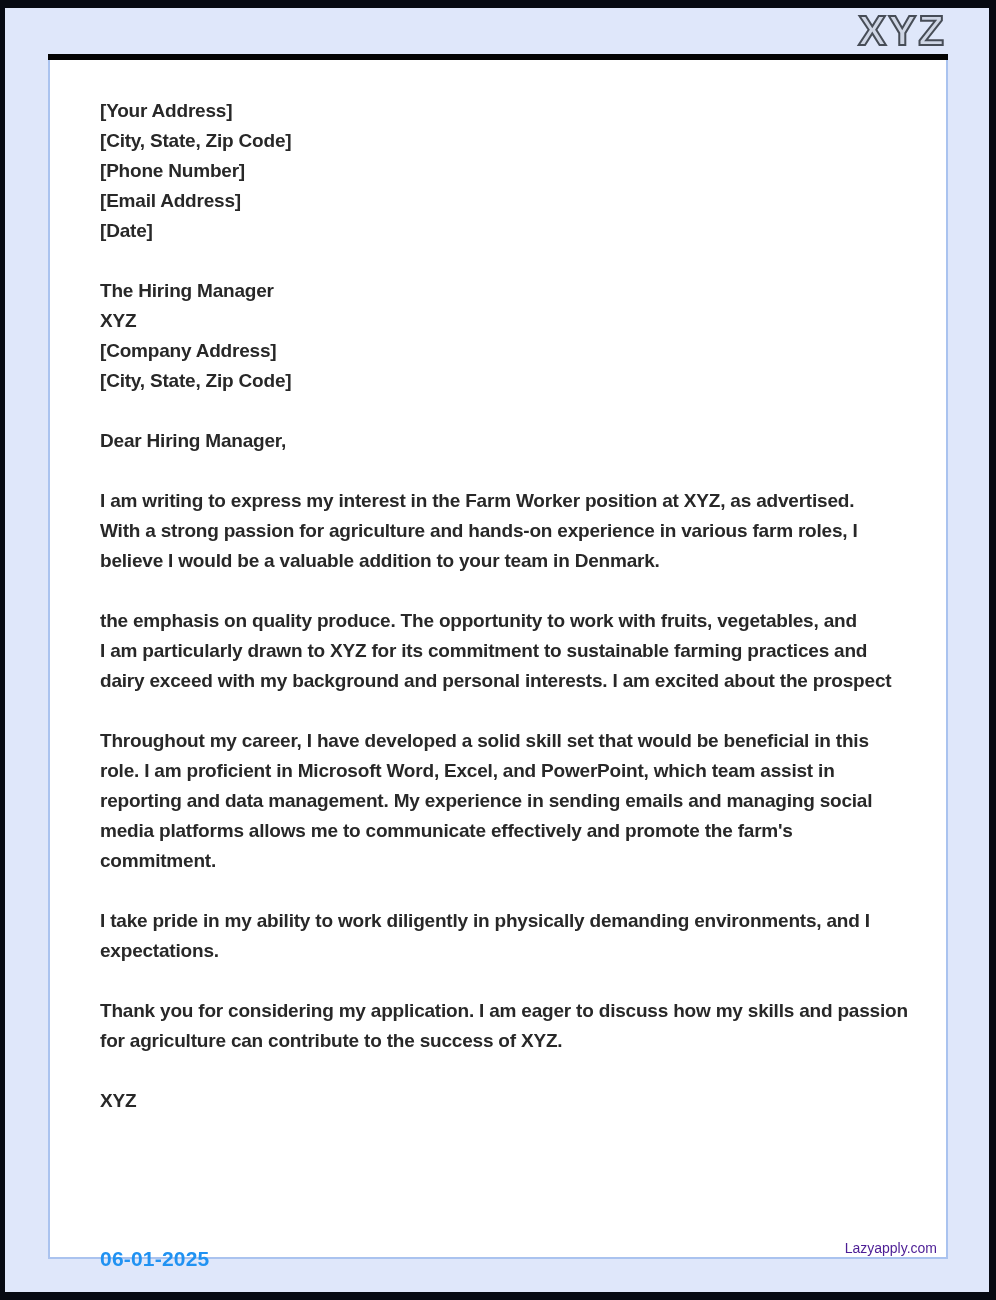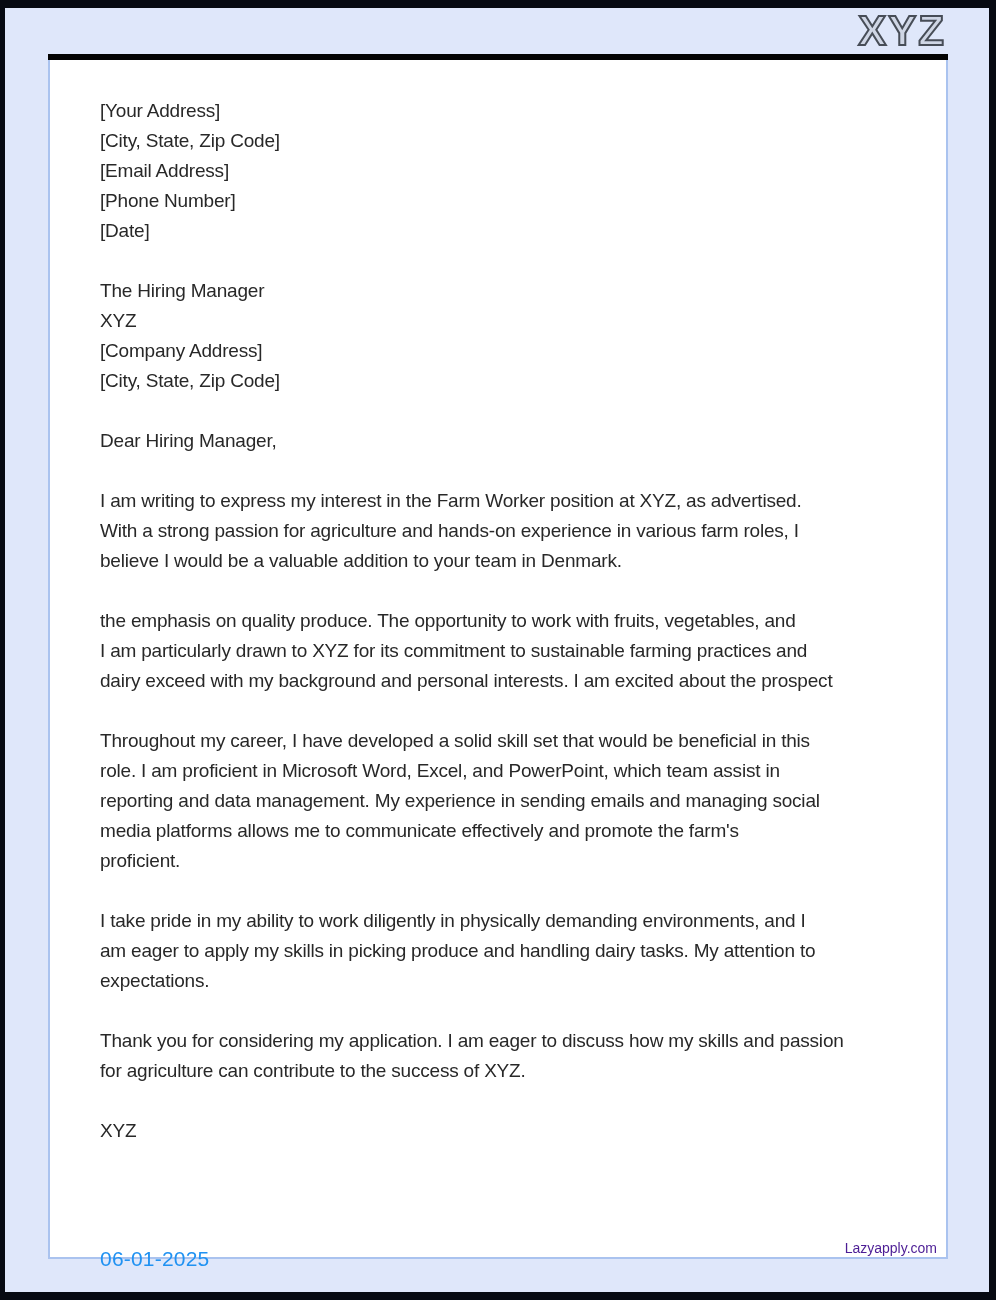--- a/index.html
+++ b/index.html
@@ -52,20 +52,21 @@
     box-sizing: border-box;
     background: #ffffff;
     border: 2px solid #aac3ef;
     border-top: none;
   }
   .content {
     position: absolute;
     left: 50px;
     top: 36px;
     right: 40px;
+    font-weight: bold;
   }
   .block {
     margin-bottom: 30px;
   }
   .line {
     height: 30px;
     line-height: 30px;
     font-size: 19px;
     letter-spacing: -0.2px;
     color: #282828;
@@ -79,38 +80,39 @@
     color: #4c1d95;
   }
   .datestamp {
     position: absolute;
     left: 100px;
     top: 1247px;
     font-size: 21px;
     letter-spacing: 0.2px;
     color: #2092f2;
     z-index: 4;
+    font-weight: bold;
   }
 </style>
 </head>
 <body>
 
 <div class="canvas"></div>
 
 <div class="logo">XYZ</div>
 <div class="topline"></div>
 
 <div class="document">
   <div class="content">
 
     <div class="block">
       <div class="line">[Your Address]</div>
       <div class="line">[City, State, Zip Code]</div>
+      <div class="line">[Phone Number]</div>
       <div class="line">[Email Address]</div>
-      <div class="line">[Phone Number]</div>
       <div class="line">[Date]</div>
     </div>
 
     <div class="block">
       <div class="line">The Hiring Manager</div>
       <div class="line">XYZ</div>
       <div class="line">[Company Address]</div>
       <div class="line">[City, State, Zip Code]</div>
     </div>
 
@@ -128,26 +130,25 @@
       <div class="line">the emphasis on quality produce. The opportunity to work with fruits, vegetables, and</div>
       <div class="line">I am particularly drawn to XYZ for its commitment to sustainable farming practices and</div>
       <div class="line">dairy exceed with my background and personal interests. I am excited about the prospect</div>
     </div>
 
     <div class="block">
       <div class="line">Throughout my career, I have developed a solid skill set that would be beneficial in this</div>
       <div class="line">role. I am proficient in Microsoft Word, Excel, and PowerPoint, which team assist in</div>
       <div class="line">reporting and data management. My experience in sending emails and managing social</div>
       <div class="line">media platforms allows me to communicate effectively and promote the farm's</div>
-      <div class="line">proficient.</div>
+      <div class="line">commitment.</div>
     </div>
 
     <div class="block">
       <div class="line">I take pride in my ability to work diligently in physically demanding environments, and I</div>
-      <div class="line">am eager to apply my skills in picking produce and handling dairy tasks. My attention to</div>
       <div class="line">expectations.</div>
     </div>
 
     <div class="block">
       <div class="line">Thank you for considering my application. I am eager to discuss how my skills and passion</div>
       <div class="line">for agriculture can contribute to the success of XYZ.</div>
     </div>
 
     <div class="block">
       <div class="line">XYZ</div>

